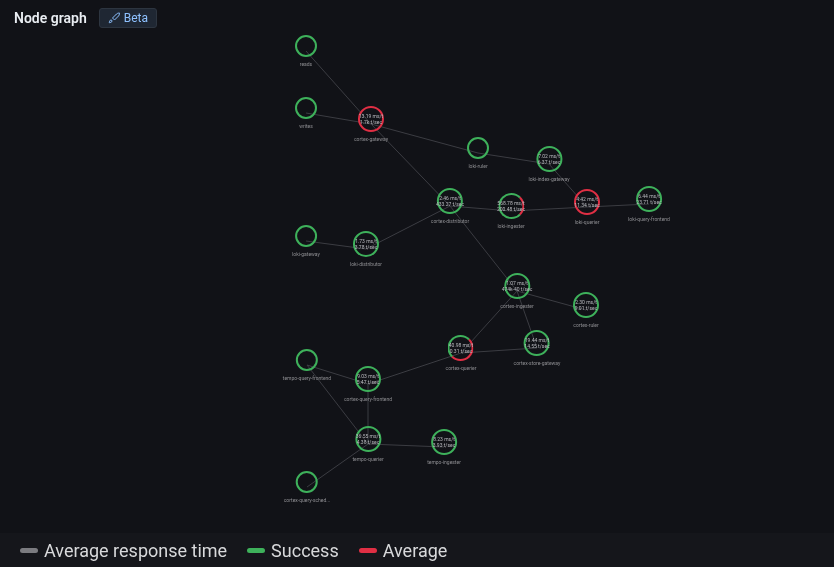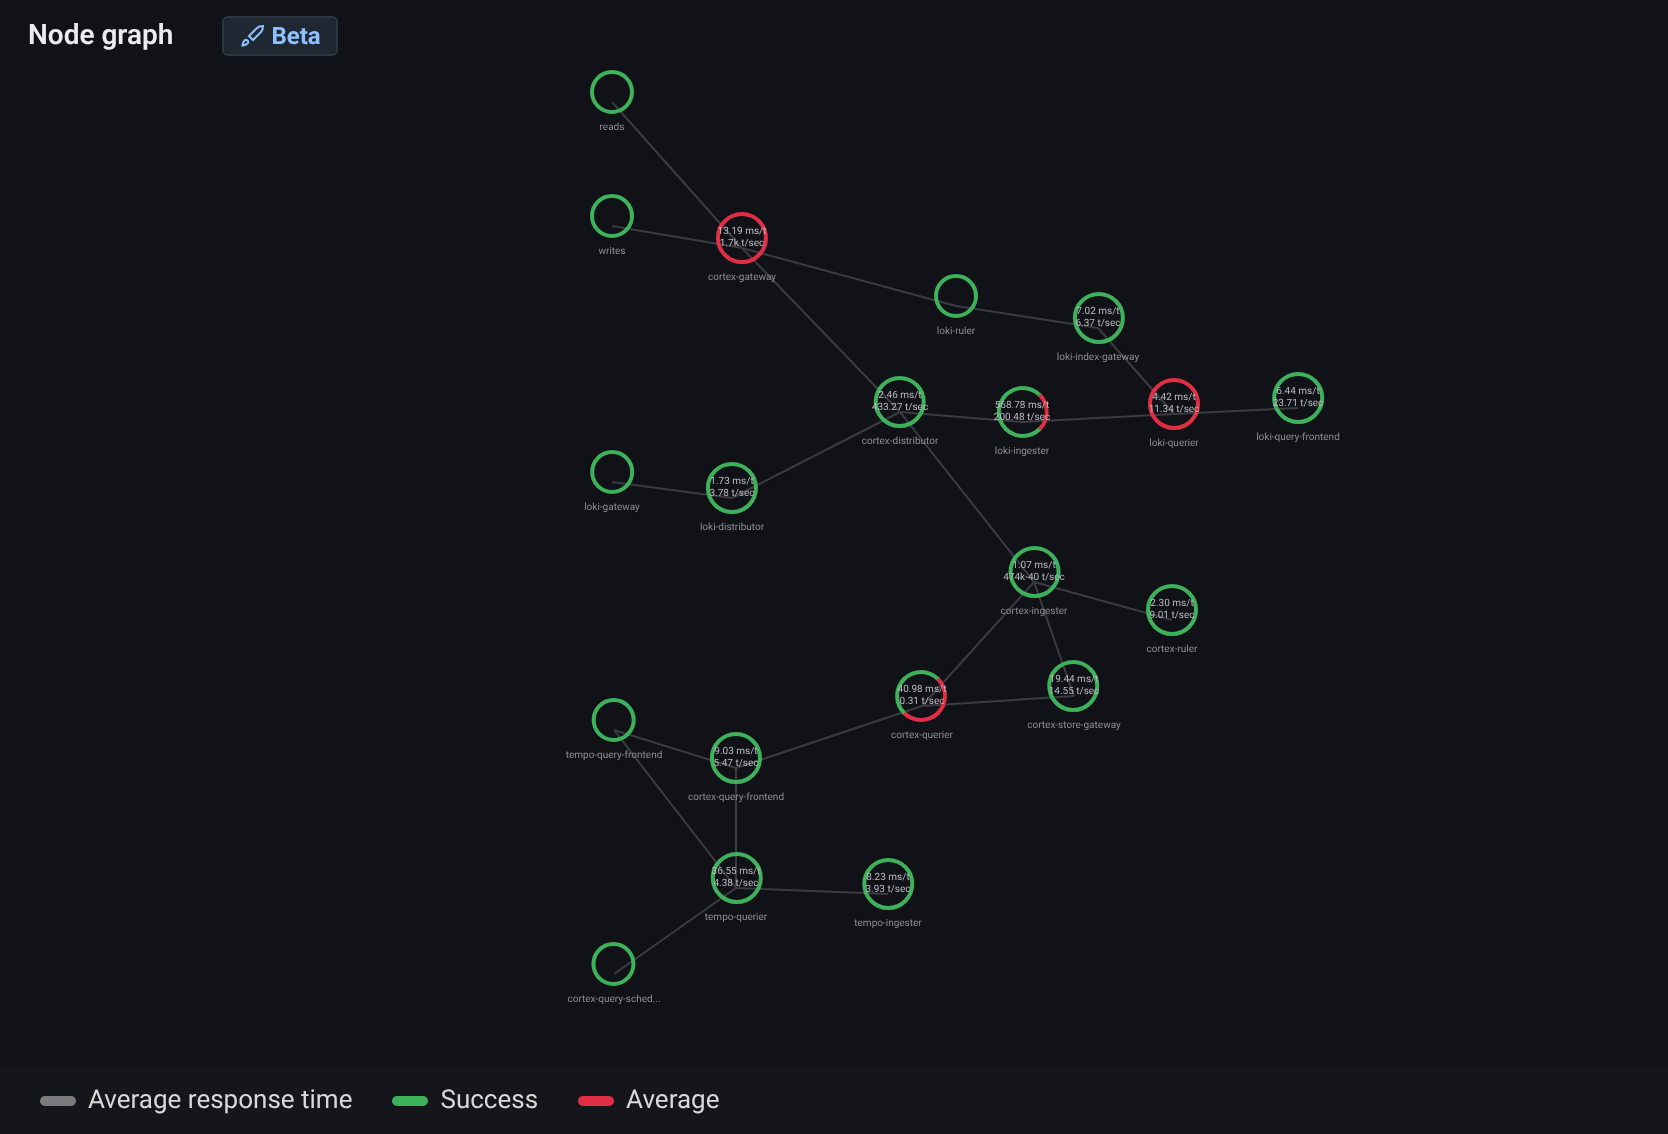--- a/index.html
+++ b/index.html
@@ -1,28 +1,28 @@
 <!DOCTYPE html>
 <html><head>
 <meta charset="utf-8">
 <style>
   html,body{margin:0;padding:0;background:#111217;color:#ccccdc;font-family:-apple-system,BlinkMacSystemFont,"Segoe UI",Roboto,Helvetica,Arial,sans-serif;width:834px;height:567px;overflow:hidden}
-  .hdr{display:flex;align-items:center;gap:24px;padding:8px 14px;font-size:14px;font-weight:600;color:#e9edf2}
-  .beta{display:inline-flex;align-items:center;gap:4px;background:#1f2733;border:1px solid #2d3540;border-radius:3px;padding:2px 8px;color:#8ec1ff;font-size:12px;font-weight:700;cursor:pointer}
+  .hdr{display:flex;align-items:center;gap:12px;padding:8px 14px;font-size:14px;font-weight:600;color:#e9edf2}
+  .beta{display:inline-flex;align-items:center;gap:4px;background:#1f2733;border:1px solid #2d3540;border-radius:3px;padding:2px 8px;color:#8ec1ff;font-size:12px;font-weight:400;cursor:pointer}
   .beta svg{width:12px;height:12px}
   .canvas{position:absolute;inset:0}
   .node{position:absolute;transform:translate(-50%,-50%);text-align:center}
   .ring{width:26px;height:26px;border-radius:50%;border:2px solid #3eb15b;margin:0 auto;display:flex;align-items:center;justify-content:center;flex-direction:column;box-sizing:border-box}
   .ring.failed{border-color:#e02f44}
   .ring.mixed{border-color:#3eb15b;border-right-color:#e02f44;border-bottom-color:#e02f44}
   .ring.mixed2{border-color:#3eb15b;border-right-color:#e02f44}
   .ring.sm{width:22px;height:22px}
   .ntext{font-size:5px;line-height:6px;color:#b9babf;white-space:nowrap}
   .nlabel{font-size:5px;color:#8e8e92;margin-top:4px;white-space:nowrap}
-  .legend{position:absolute;left:0;right:0;bottom:0;height:34px;background:#15161b;display:flex;align-items:center;gap:20px;padding:0 20px;font-size:13px;color:#d8d9db}
+  .legend{position:absolute;left:0;right:0;bottom:0;height:34px;background:#15161b;display:flex;align-items:center;gap:20px;padding:0 20px;font-size:18px;color:#d8d9db}
   .lg{display:flex;align-items:center;gap:6px}
   .sw{width:18px;height:5px;border-radius:3px}
   .sw.gray{background:#7b7b80}
   .sw.green{background:#3eb15b}
   .sw.red{background:#e02f44}
   svg.edges{position:absolute;inset:0;width:834px;height:567px}
   svg.edges line{stroke:#3b3c42;stroke-width:1}
 </style>
 </head>
 <body>

